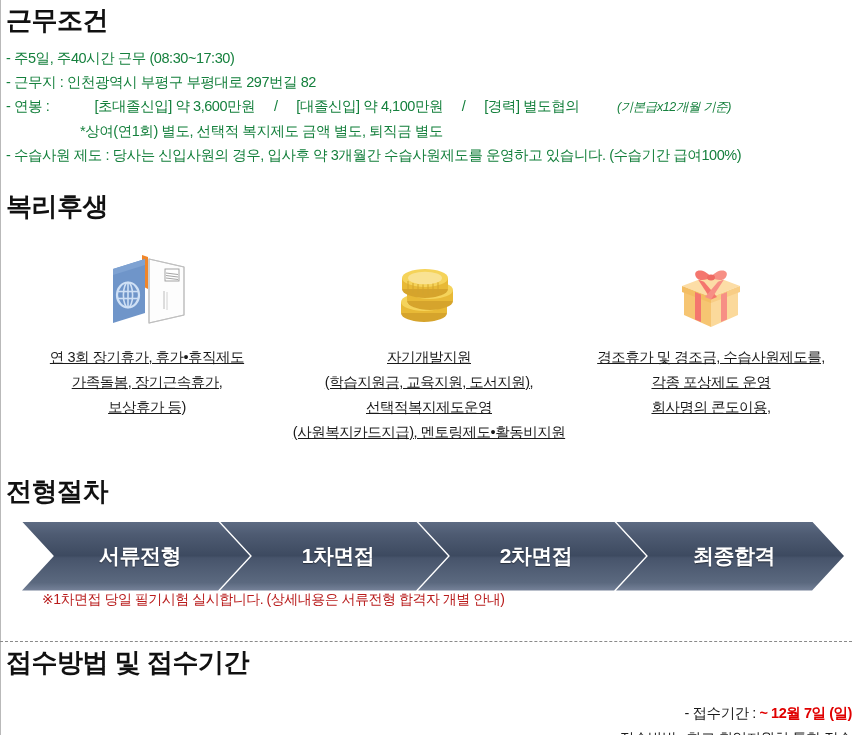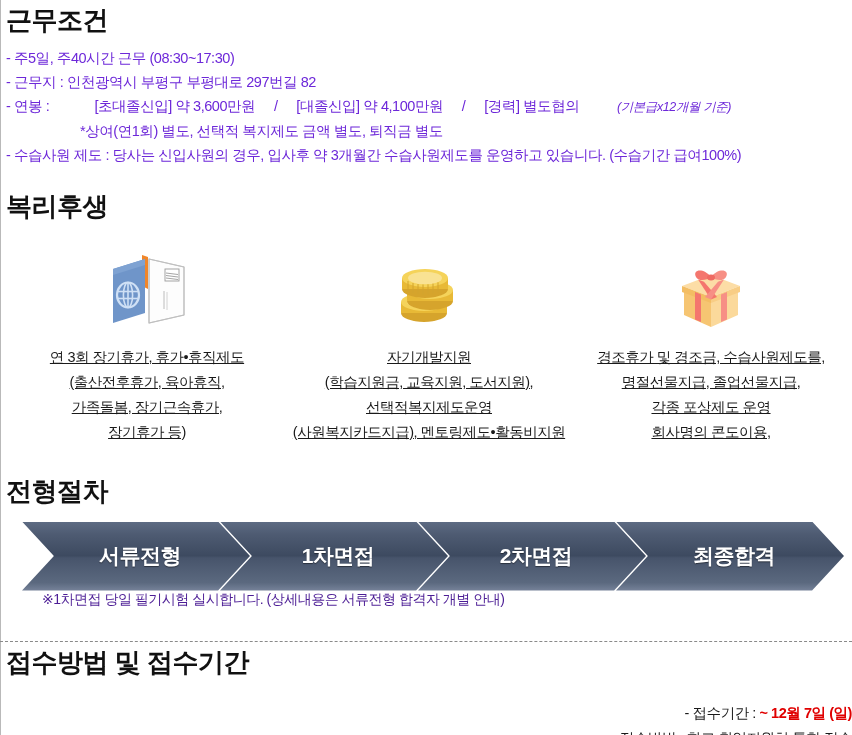--- a/index.html
+++ b/index.html
@@ -50,21 +50,21 @@
     width: 846px;
   }
   .work-lines {
     margin-top: 11px;
   }
   .work-line {
     font-size: 14.5px;
     line-height: 24px;
     letter-spacing: -0.45px;
     white-space: nowrap;
-    color: #6d28d9;
+    color: #15803d;
   }
   .indent-salary-sub {
     padding-left: 74px;
   }
   .sal-label { display: inline-block; }
   .sal-gap-1 { display: inline-block; width: 38px; }
   .sal-slash { display: inline-block; width: 34px; text-align: center; }
   .sal-note {
     font-style: italic;
     font-size: 12.5px;
@@ -148,21 +148,21 @@
     color: #ffffff;
     letter-spacing: -0.5px;
     text-shadow: 0 1px 1px rgba(0,0,0,0.45);
     padding-left: 8px;
   }
   .process-note {
     font-size: 14px;
     letter-spacing: -0.5px;
     margin-top: 6px;
     margin-left: 36px;
-    color: #4c1d95;
+    color: #b91c1c;
     white-space: nowrap;
   }
 
   
   .divider {
     position: absolute;
     top: 641px;
     left: 0;
     width: 852px;
     border-top: 1px dashed #8a8a8a;
@@ -245,23 +245,22 @@
 
             <ellipse cx="27" cy="50" rx="11" ry="12.5" fill="none" stroke="#cfe0f5" stroke-width="2.2"></ellipse>
             <ellipse cx="27" cy="50" rx="4.6" ry="12.5" fill="none" stroke="#cfe0f5" stroke-width="1.6"></ellipse>
             <line x1="16.3" y1="46.5" x2="37.7" y2="46.5" stroke="#cfe0f5" stroke-width="1.6"></line>
             <line x1="16.3" y1="53.5" x2="37.7" y2="53.5" stroke="#cfe0f5" stroke-width="1.6"></line>
             <line x1="27" y1="37.5" x2="27" y2="62.5" stroke="#cfe0f5" stroke-width="1.6"></line>
           </svg>
         </div>
         <div class="benefit-lines">
           <div class="benefit-text b">연 3회 장기휴가, 휴가•휴직제도</div>
-          <div class="benefit-text">(출산전후휴가, 육아휴직,</div>
           <div class="benefit-text">가족돌봄, 장기근속휴가,</div>
-          <div class="benefit-text">장기휴가 등)</div>
+          <div class="benefit-text">보상휴가 등)</div>
         </div>
       </div>
 
       <div class="benefit-col">
         <div class="benefit-icon">
           <svg width="70" height="90" viewBox="0 0 70 90" aria-hidden="true">
 
             <ellipse cx="30" cy="68" rx="23" ry="9" fill="#d6a42c"></ellipse>
             <rect x="7" y="57" width="46" height="11" fill="#e8b936"></rect>
             <ellipse cx="30" cy="57" rx="23" ry="9" fill="#f5d35a"></ellipse>
@@ -316,21 +315,20 @@
             <polygon points="30,34.5 36,36.8 49,52 43,54.5" fill="#f4766e"></polygon>
             <polygon points="56,34.5 50,36.8 37,52 43,54.5" fill="#f78f85"></polygon>
 
             <path d="M43 32 C 35 22, 24 25, 28 32 C 31 37, 39 35, 43 32 Z" fill="#f4766e"></path>
             <path d="M43 32 C 51 22, 62 25, 58 32 C 55 37, 47 35, 43 32 Z" fill="#f78f85"></path>
             <ellipse cx="43" cy="32.5" rx="4" ry="3" fill="#ef6a62"></ellipse>
           </svg>
         </div>
         <div class="benefit-lines">
           <div class="benefit-text">경조휴가 및 경조금, 수습사원제도를,</div>
-          <div class="benefit-text">명절선물지급, 졸업선물지급,</div>
           <div class="benefit-text">각종 포상제도 운영</div>
           <div class="benefit-text">회사명의 콘도이용,</div>
         </div>
       </div>
 
     </div>
   </section>
 
   <section class="process-block">
     <h2 class="section-title">전형절차</h2>

